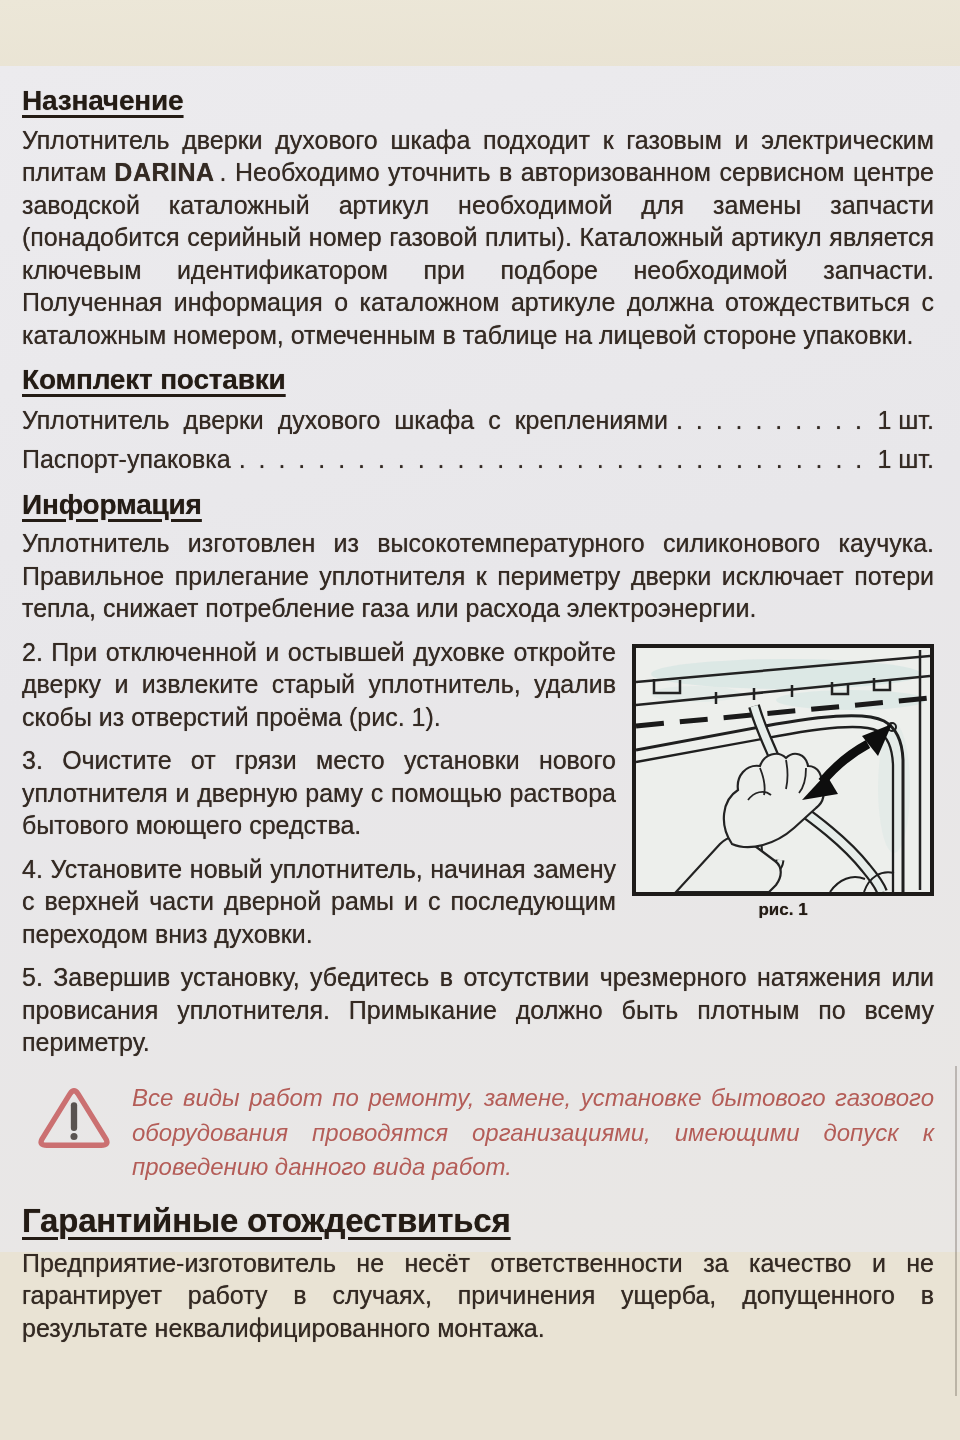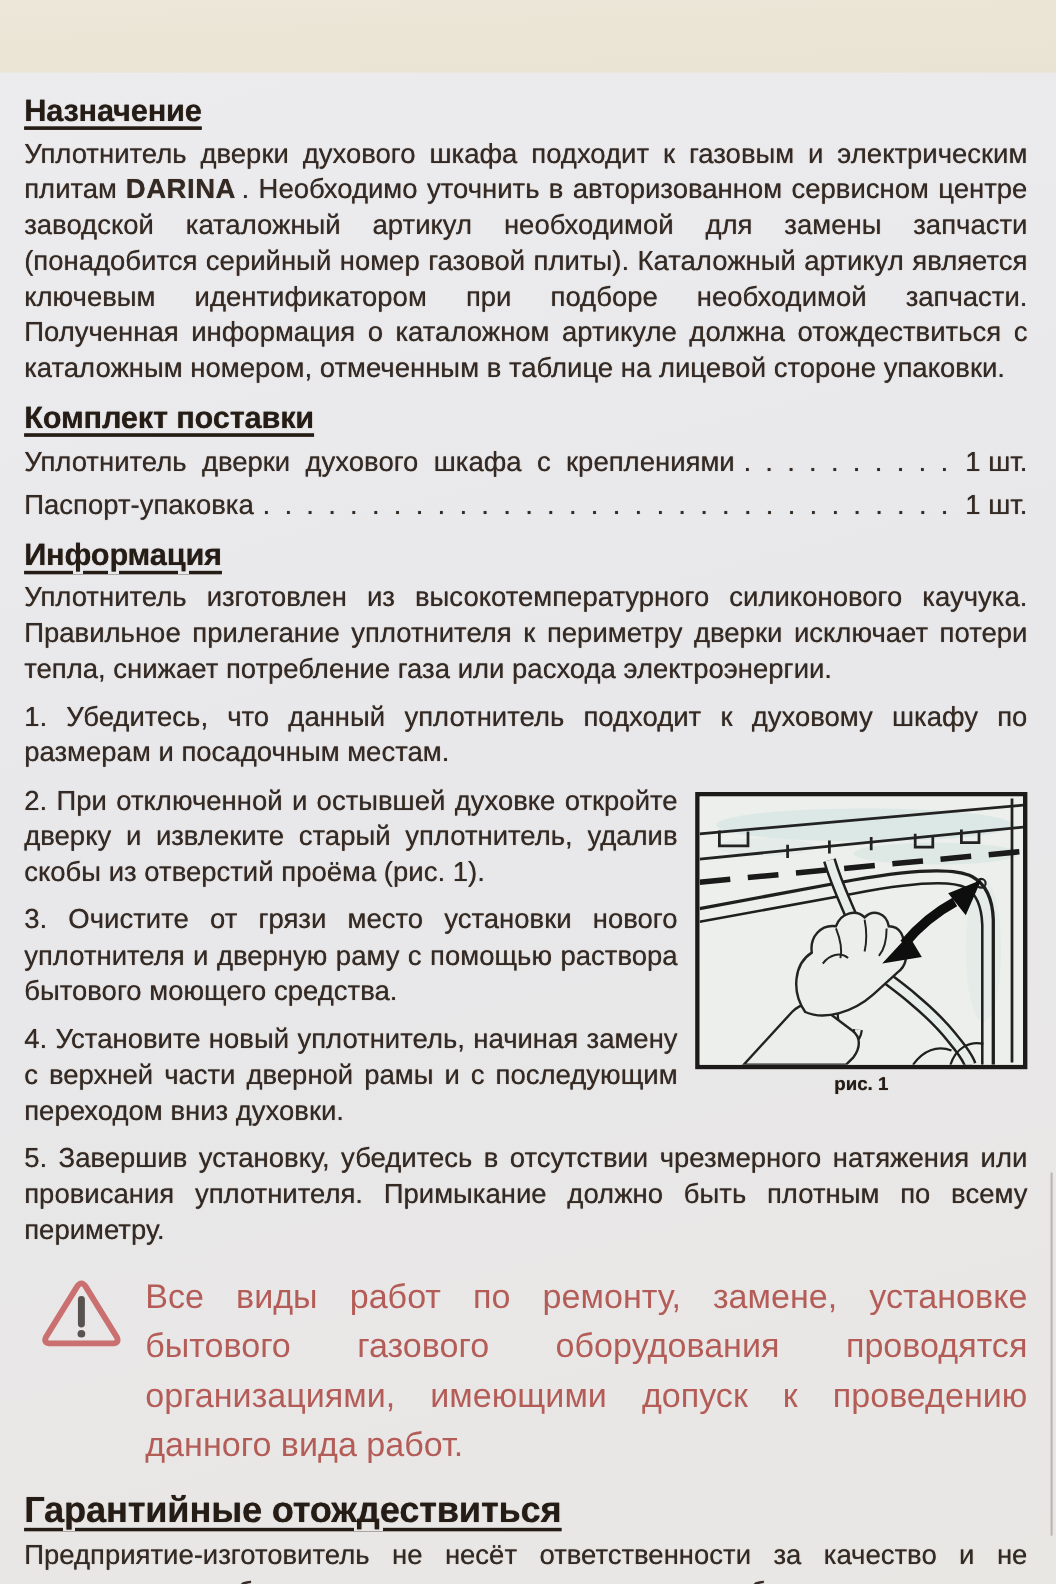--- a/index.html
+++ b/index.html
@@ -8,21 +8,21 @@
     background:#e9e3d4;
     font-family:"Liberation Sans", sans-serif;
     color:#342a23;
   }
   .top-strip{
     height:66px;
     background:linear-gradient(178deg,#ece7d8 0%,#e9e3d3 100%);
   }
   .paper{
     position:relative;
-    height:1374px;
+    height:1186px;
     box-sizing:border-box;
     padding:6px 26px 0 22px;
     background:linear-gradient(165deg,#ecebee 0%,#e8e7ea 45%,#e9e7e4 100%);
     font-size:25px;
     line-height:1.3;
     text-shadow:0 0 0.7px rgba(52,42,35,0.85);
   }
   .paper::after{ 
     content:"";position:absolute;right:3px;top:1000px;height:330px;width:2px;
     background:rgba(70,58,48,0.28);
@@ -57,26 +57,27 @@
     font-weight:bold;font-size:17px;margin-top:3px;color:#241c15;
   }
   .warning{
     clear:both;display:flex;gap:20px;align-items:flex-start;
     margin:22px 0 4px 14px;
   }
   .warn-icon{flex:0 0 auto;margin-top:4px;}
   .warn-text{
     flex:1 1 auto;
     color:#b0524c;
-    font-size:31px;line-height:1.45;
+    font-size:24px;line-height:1.45;
     text-align:justify;
     text-shadow:none;
     filter:blur(0.35px);
     opacity:0.92;
     margin:0;
+    font-style:italic;
   }
 </style>
 </head>
 <body>
 
 <div class="top-strip"></div>
 
 <div class="paper">
 
   <section>
@@ -97,21 +98,20 @@
       <span class="qty">1 шт.</span>
     </div>
   </section>
 
   <section>
     <h2>Информация</h2>
     <p>Уплотнитель изготовлен из высокотемпературного силиконового каучука. Правильное прилегание уплотнителя к периметру дверки исключает потери тепла, снижает потребление газа или расхода электроэнергии.</p>
   </section>
 
   <section>
-    <p class="step">1. Убедитесь, что данный уплотнитель подходит к духовому шкафу по размерам и посадочным местам.</p>
 
     <figure class="fig">
       <div class="fig-box">
         <svg width="294" height="244" viewBox="0 0 294 244" xmlns="http://www.w3.org/2000/svg">
 
           <rect x="0" y="0" width="294" height="244" fill="#edefec"></rect>
           <ellipse cx="150" cy="26" rx="135" ry="15" fill="#cde2e0" opacity="0.55"></ellipse>
           <ellipse cx="215" cy="52" rx="75" ry="10" fill="#cde2e0" opacity="0.45"></ellipse>
           <ellipse cx="258" cy="140" rx="16" ry="65" fill="#d6e7e4" opacity="0.4"></ellipse>
           <ellipse cx="60" cy="46" rx="45" ry="8" fill="#d6e7e4" opacity="0.4"></ellipse>

